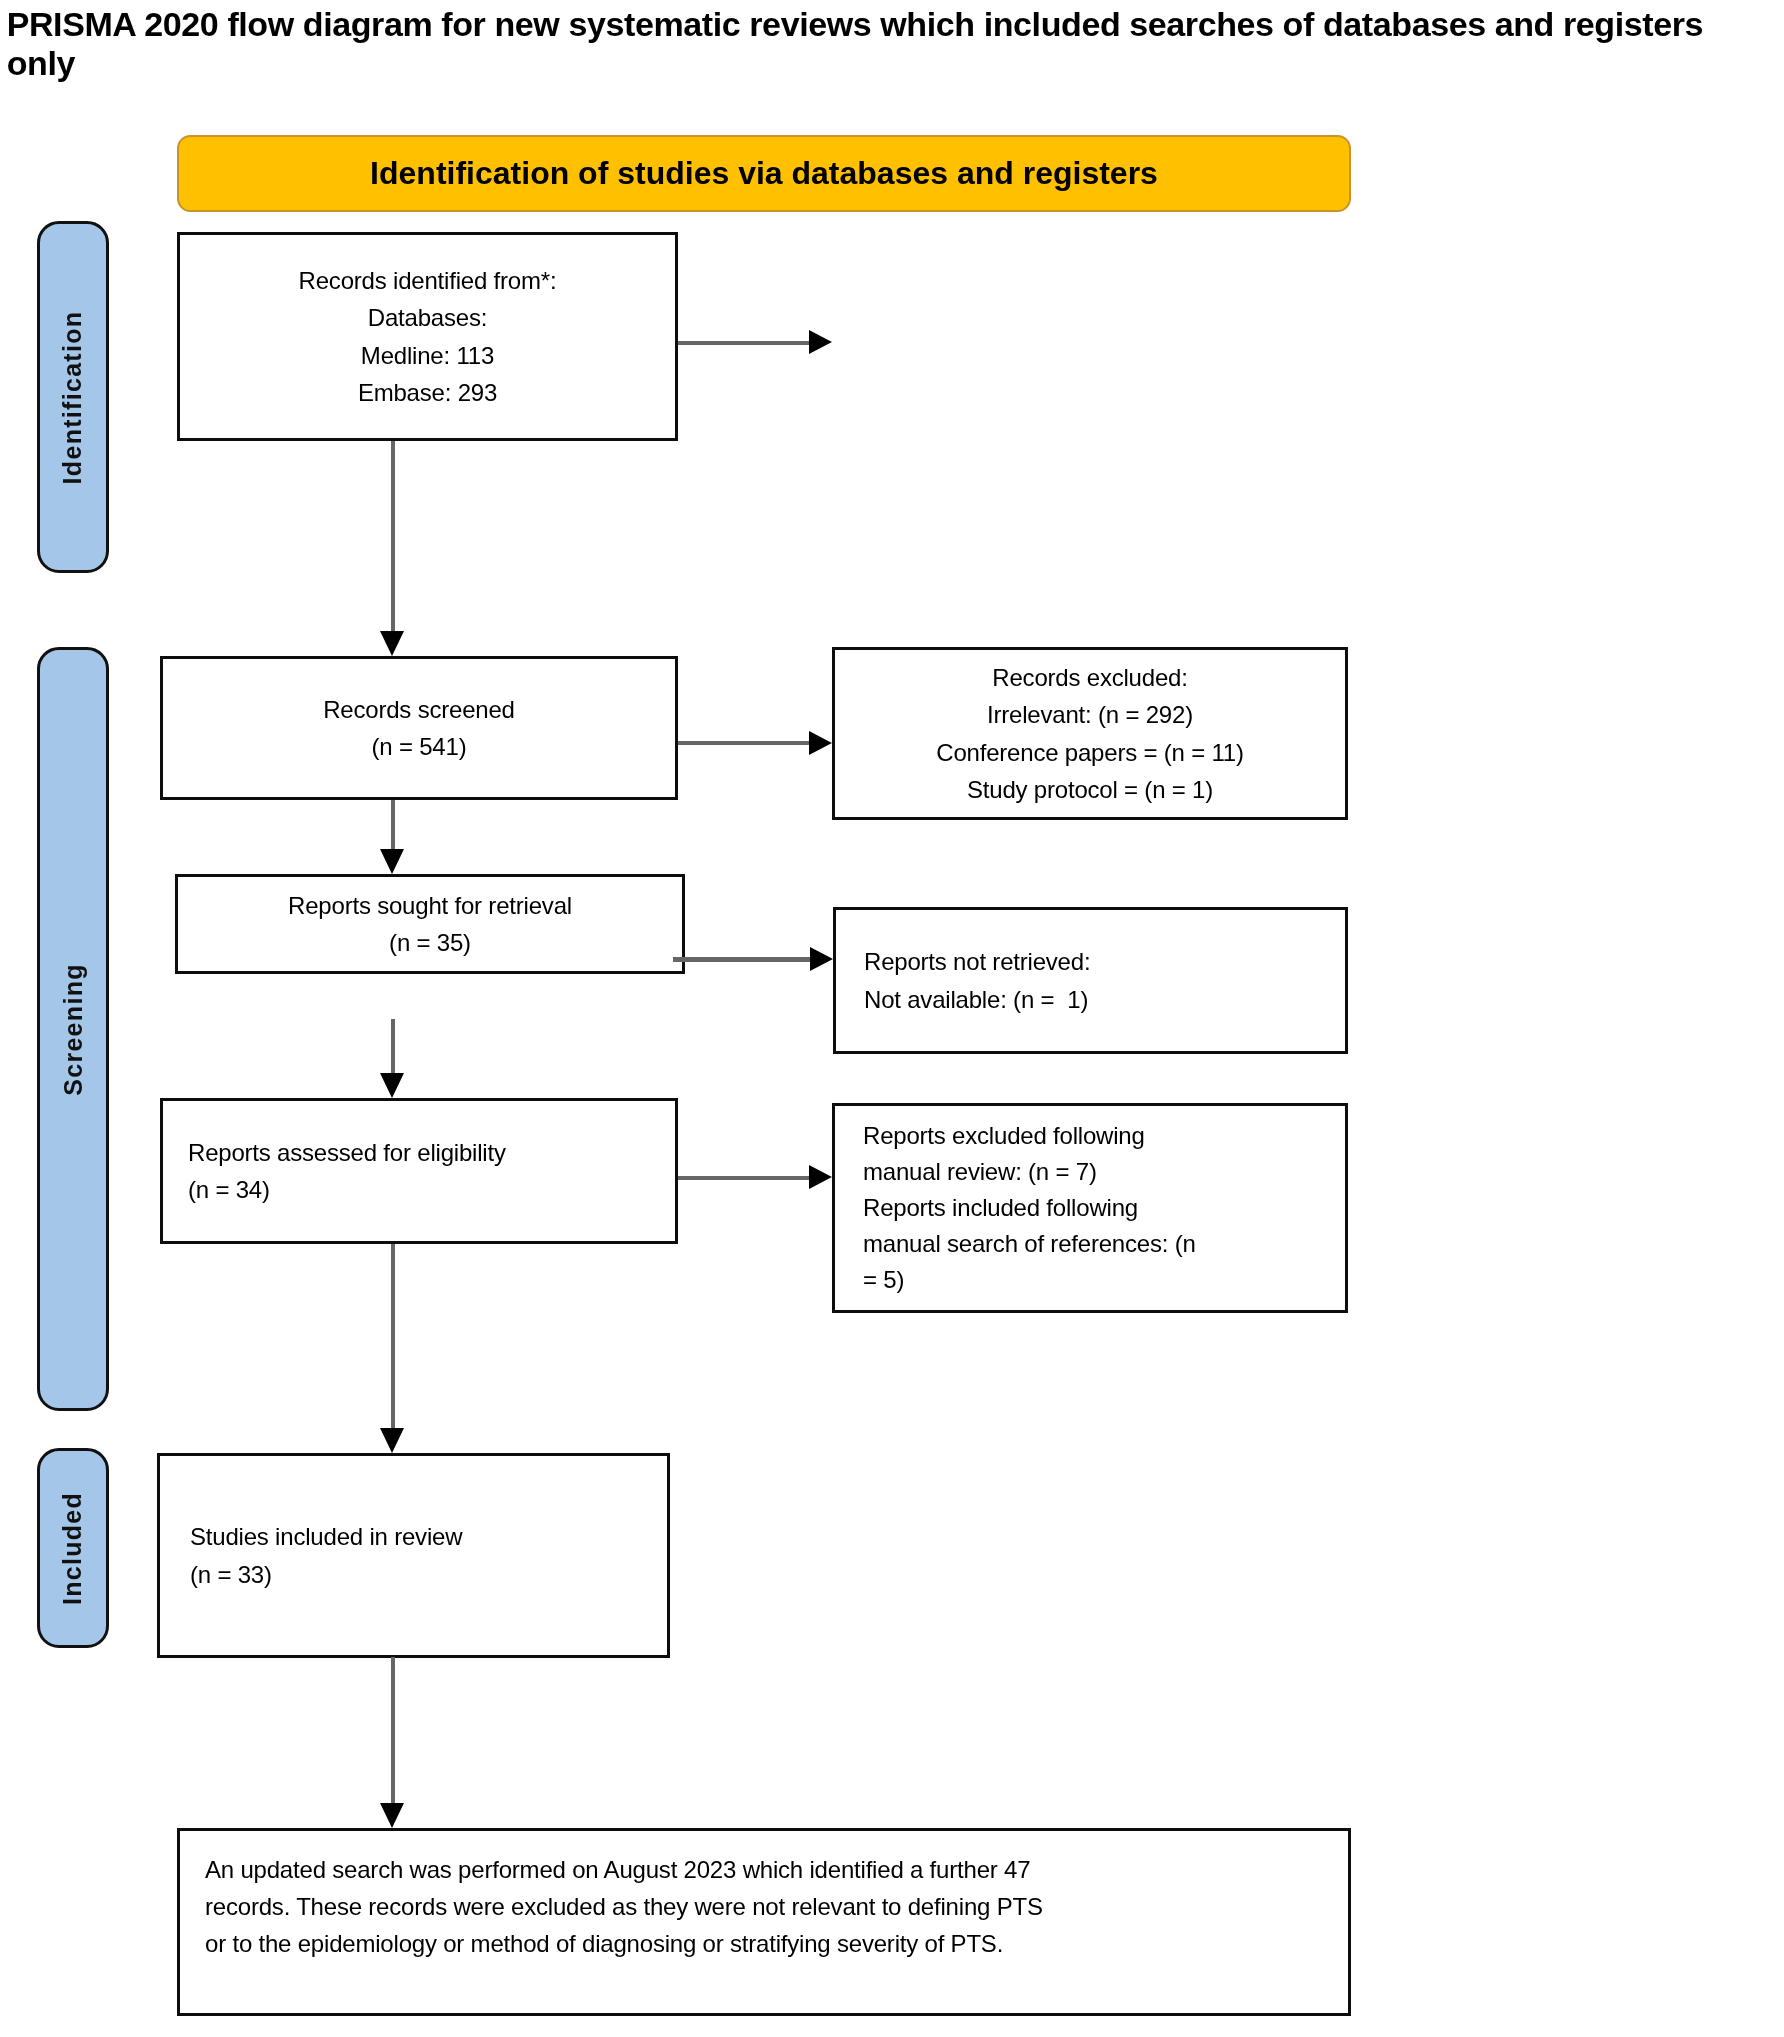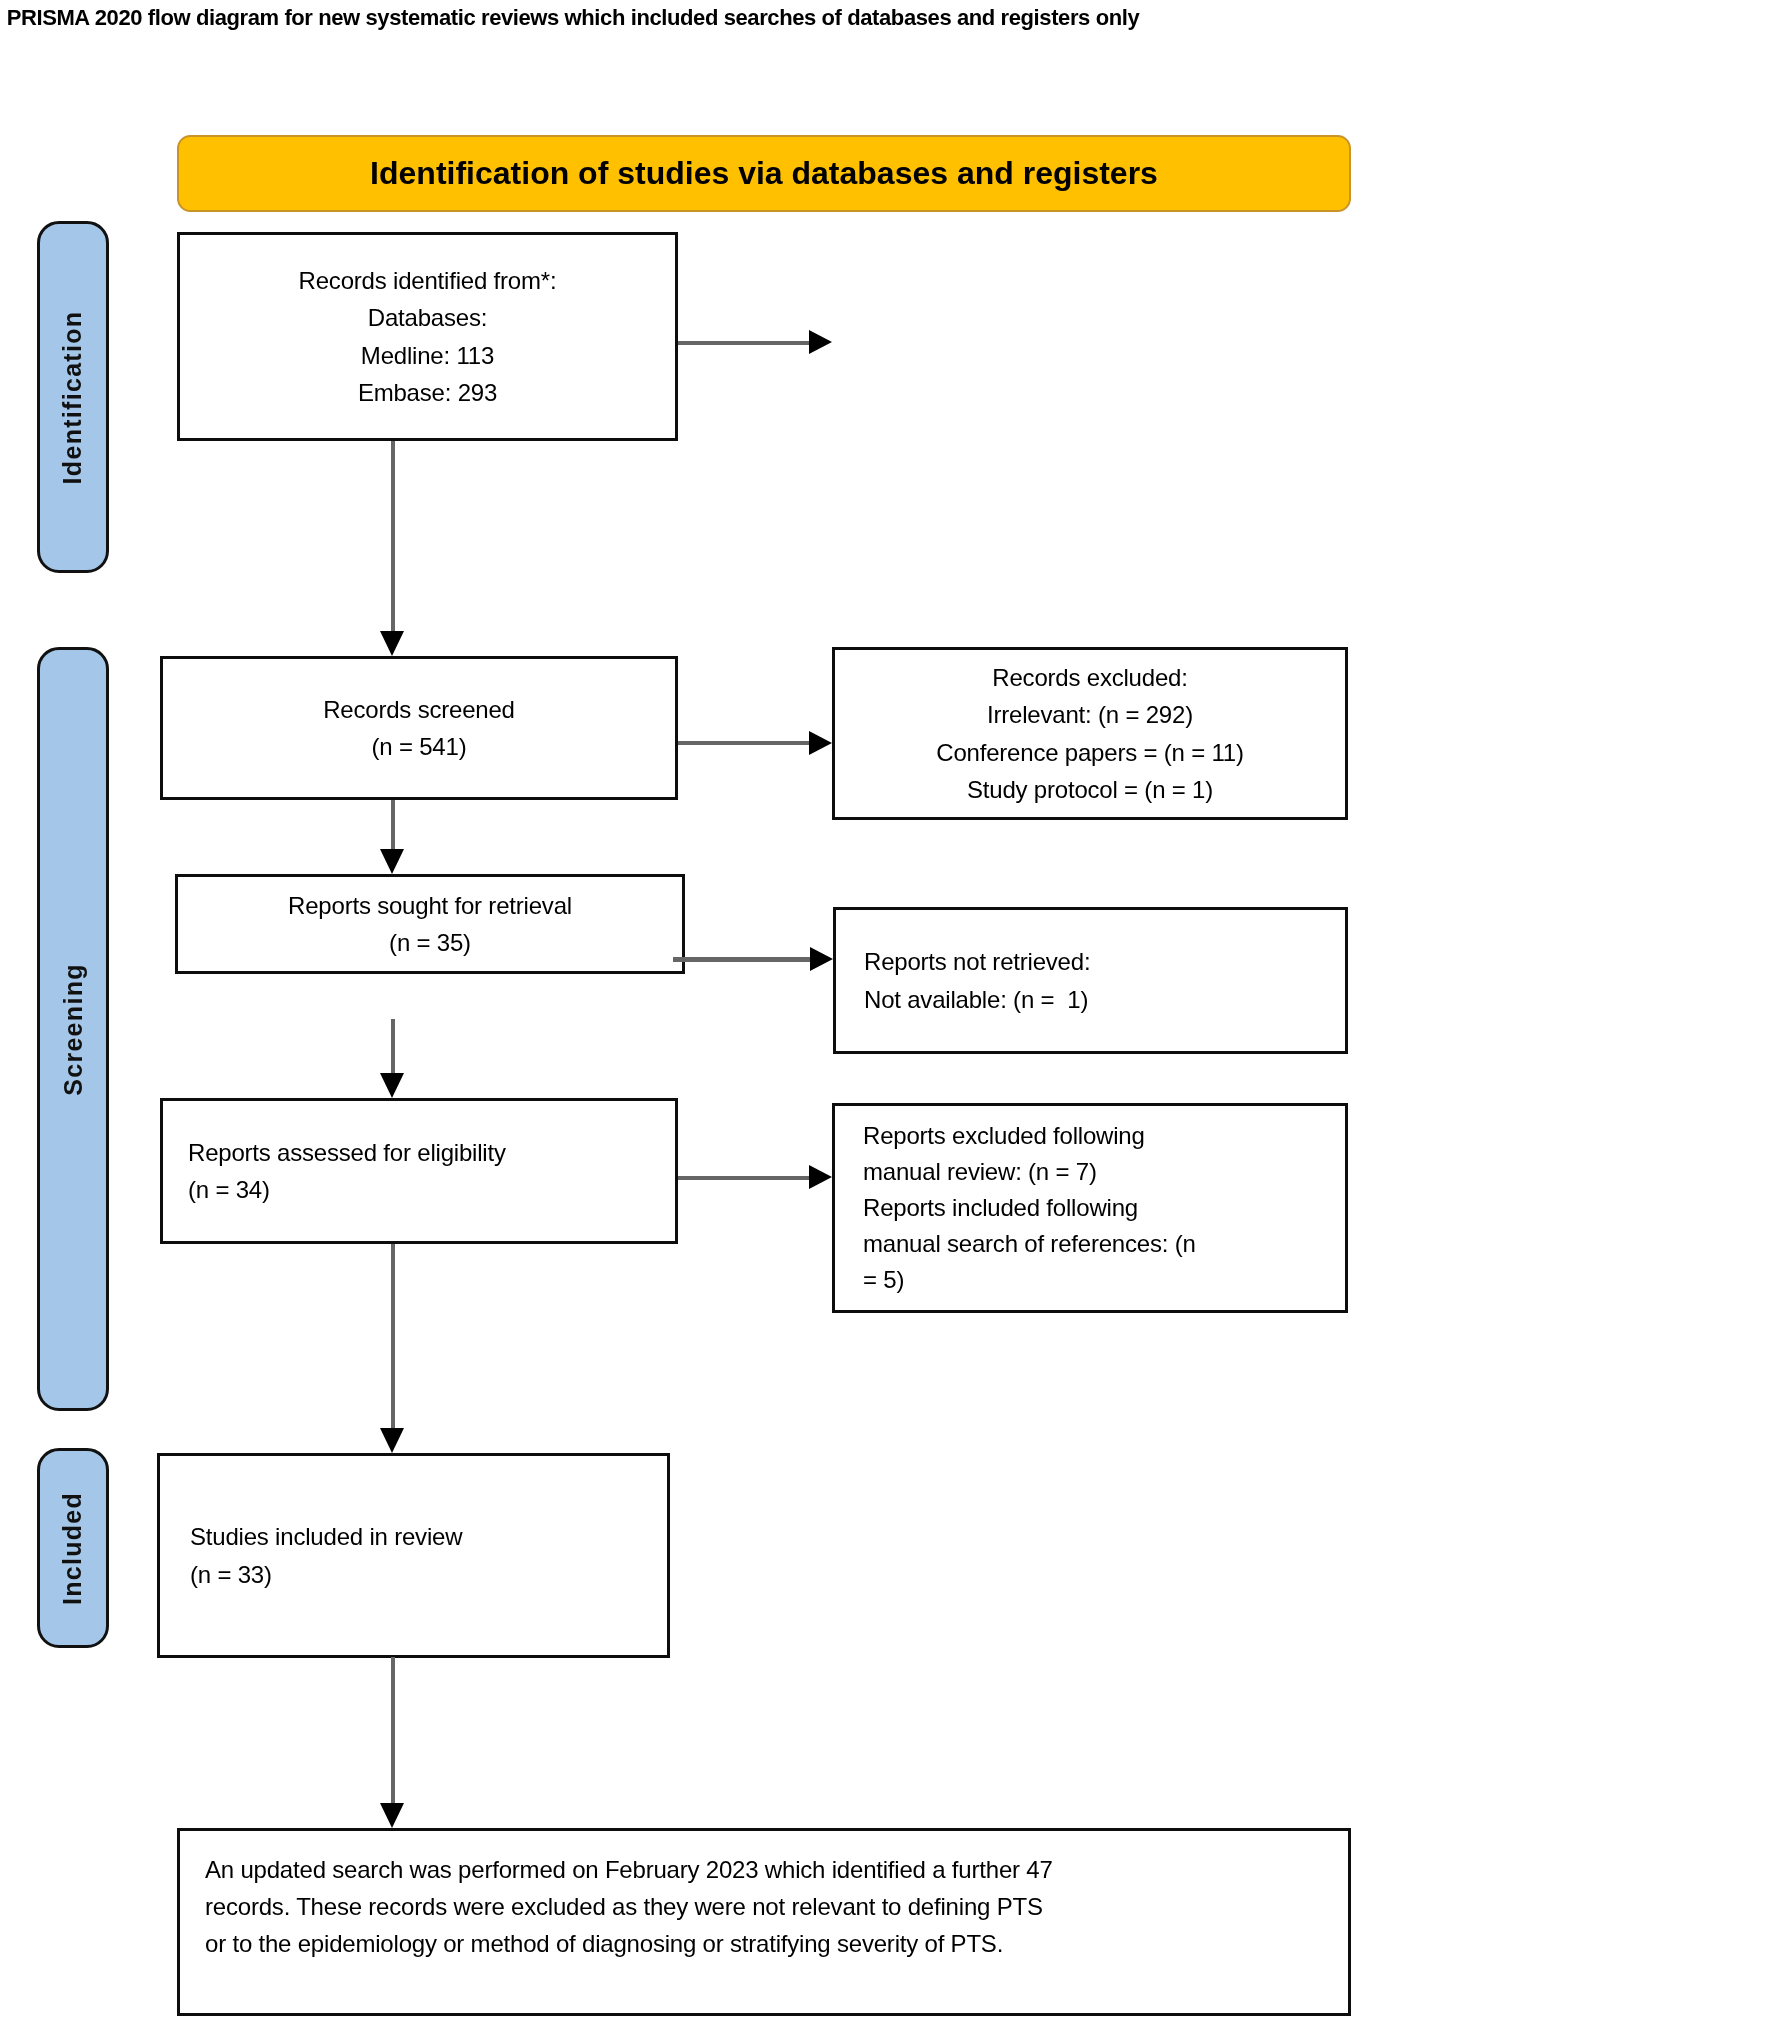--- a/index.html
+++ b/index.html
@@ -2,21 +2,21 @@
 <html style="font-size:13.4px"><head>
 <meta charset="utf-8">
 <style>
   html,body { margin:0; padding:0; background:#ffffff; }
   .canvas {
     position:relative; width:1784px; height:2037px; background:#ffffff;
     font-family:"Liberation Sans", sans-serif; color:#000;
   }
   .title {
     position:absolute; left:6.7px; top:5px; width:1770px;
-    font-size:22px; font-weight:bold; letter-spacing:-0.4px; color:#000;
+    font-size:34px; font-weight:bold; letter-spacing:-0.4px; color:#000;
   }
   .banner {
     position:absolute; left:177px; top:135px; width:1174px; height:77px;
     background:#FFC000; border:2.5px solid #C99329; border-radius:13.4px;
     display:flex; align-items:center; justify-content:center;
     font-size:32px; font-weight:bold; box-sizing:border-box;
   }
   .pill {
     position:absolute; left:37px; width:72px;
     background:#A4C6E8; border:3.3px solid #111; border-radius:22px;
@@ -111,21 +111,21 @@
 
   <div class="fbox l" style="left:832px; top:1103px; width:516px; height:210px; padding-left:28px; line-height:1.5;">
     <div class="txt">Reports excluded following
 manual review: (n = 7)
 Reports included following
 manual search of references: (n
 = 5)</div>
   </div>
 
   <div class="fbox l topalign" style="left:177px; top:1828px; width:1174px; height:188px; padding:20px 25px; line-height:1.55;">
-    <div class="txt">An updated search was performed on February 2023 which identified a further 47
+    <div class="txt">An updated search was performed on August 2023 which identified a further 47
 records. These records were excluded as they were not relevant to defining PTS
 or to the epidemiology or method of diagnosing or stratifying severity of PTS.</div>
   </div>
 
   <div class="line" style="left:678px; top:341px; width:131px; height:4.2px;"></div>
   <div class="head-right" style="left:809px; top:330px;"></div>
 
   <div class="line" style="left:678px; top:741px; width:131px; height:4.2px;"></div>
   <div class="head-right" style="left:809px; top:731px;"></div>
 

